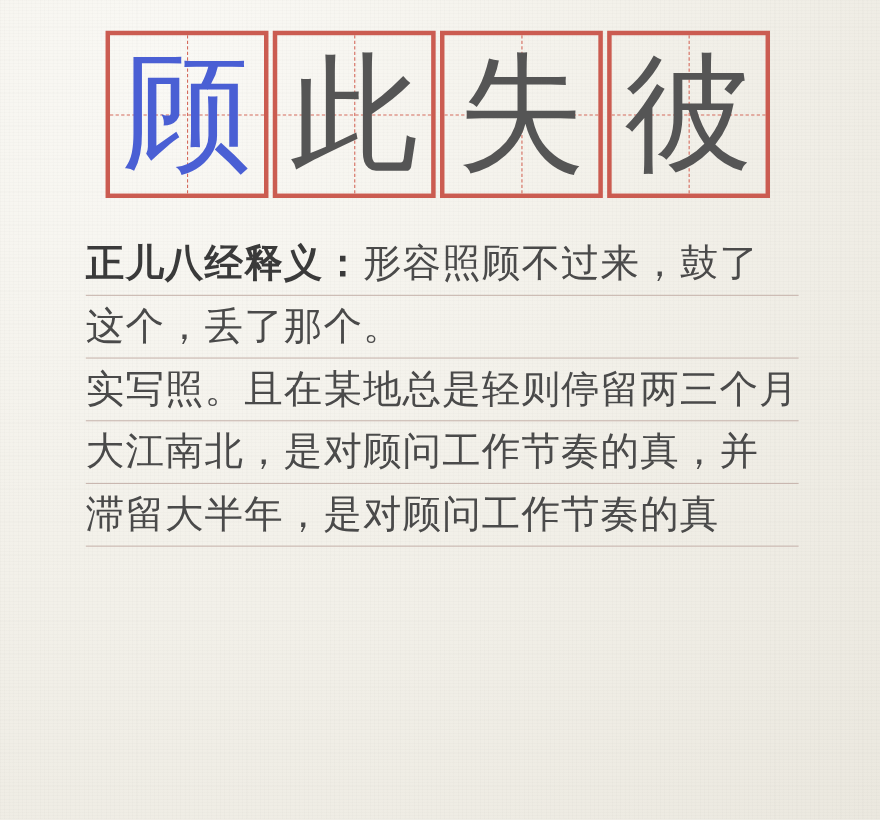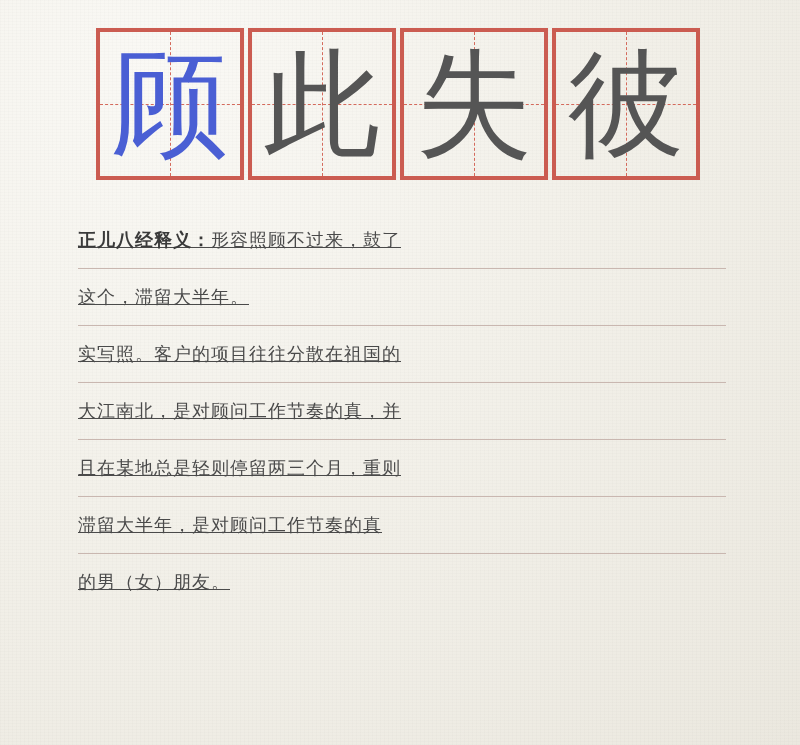--- a/index.html
+++ b/index.html
@@ -107,26 +107,25 @@
     width: 648px;
   }
   .para {
     margin: 0;
     padding: 0;
   }
   .line {
     height: 56px;
     line-height: 56px;
     border-bottom: 1px solid #c9b7b0;
-    font-size: 18px;
+    font-size: 35px;
     color: #4a4a4a;
     white-space: nowrap;
     letter-spacing: 1px;
     font-family: "DejaVu Serif", "Liberation Serif", serif;
-    text-decoration: underline;
   }
   .line .lead {
     font-weight: bold;
     color: #3a3a3a;
   }
 </style>
 </head>
 <body>
 
 <div class="sheet">
@@ -161,25 +160,23 @@
           <div class="v"></div>
       </div>
       <div class="char-glyph">彼</div>
     </div>
   </div>
 
   <div class="body-block">
 
     <div class="para">
       <div class="line"><span class="lead">正儿八经释义：</span><span>形容照顾不过来，鼓了</span></div>
-      <div class="line"><span>这个，滞留大半年。</span></div>
+      <div class="line"><span>这个，丢了那个。</span></div>
     </div>
 
     <div class="para">
-      <div class="line"><span>实写照。客户的项目往往分散在祖国的</span></div>
+      <div class="line"><span>实写照。且在某地总是轻则停留两三个月</span></div>
       <div class="line"><span>大江南北，是对顾问工作节奏的真，并</span></div>
-      <div class="line"><span>且在某地总是轻则停留两三个月，重则</span></div>
       <div class="line"><span>滞留大半年，是对顾问工作节奏的真</span></div>
-      <div class="line" style="border-bottom:none;"><span>的男（女）朋友。</span></div>
     </div>
 
   </div>
 </div>
 
 </body></html>

